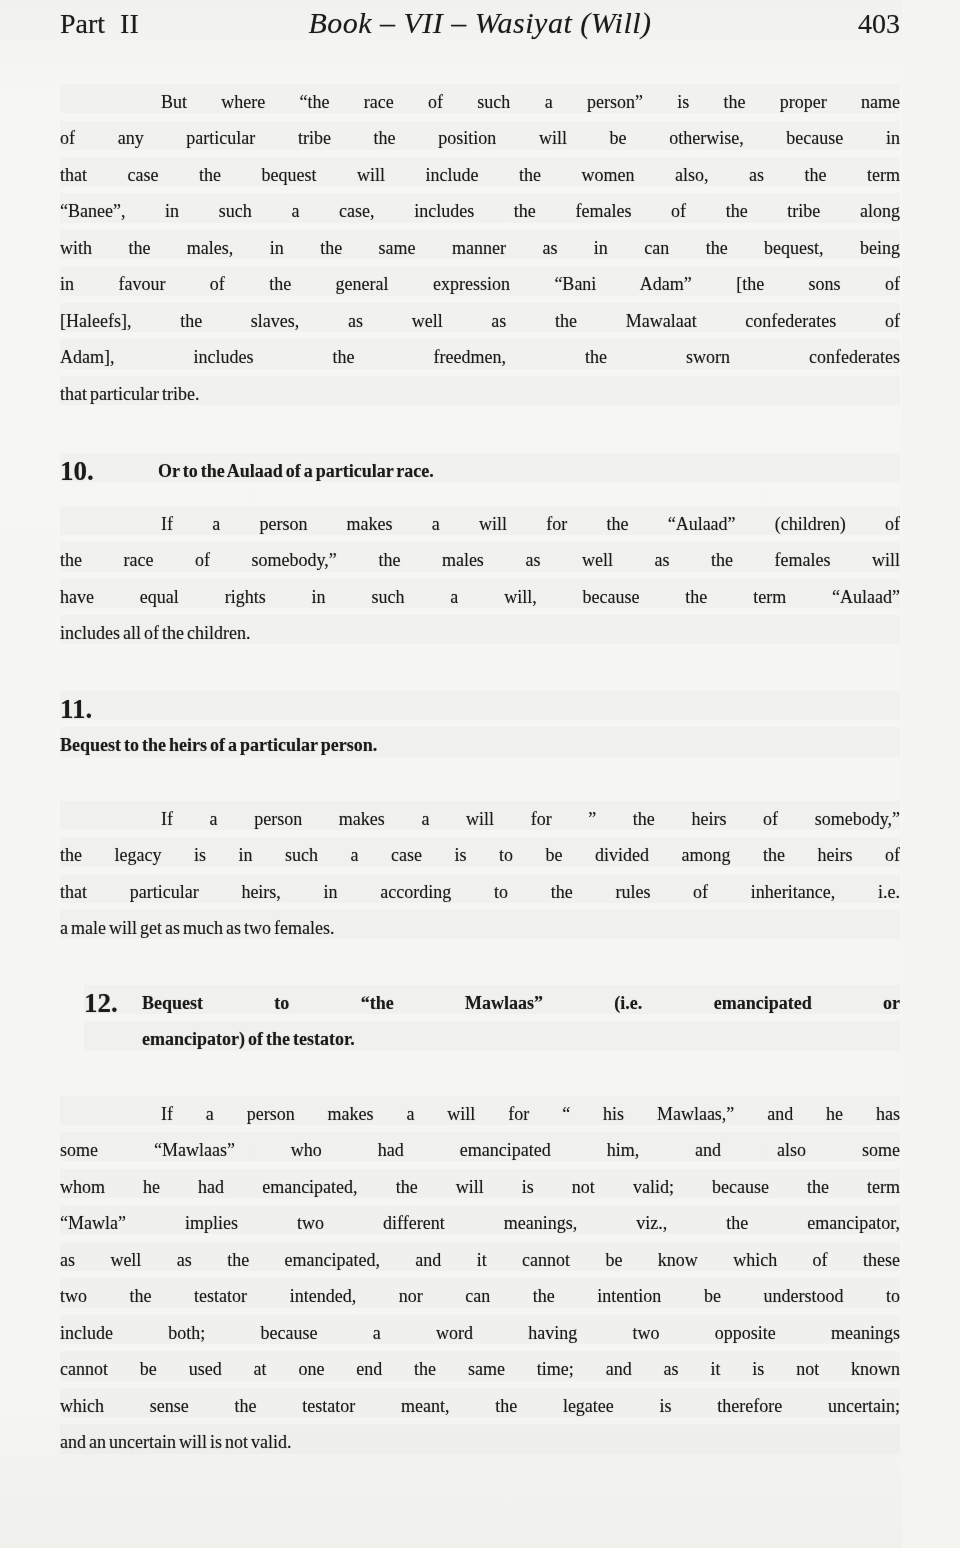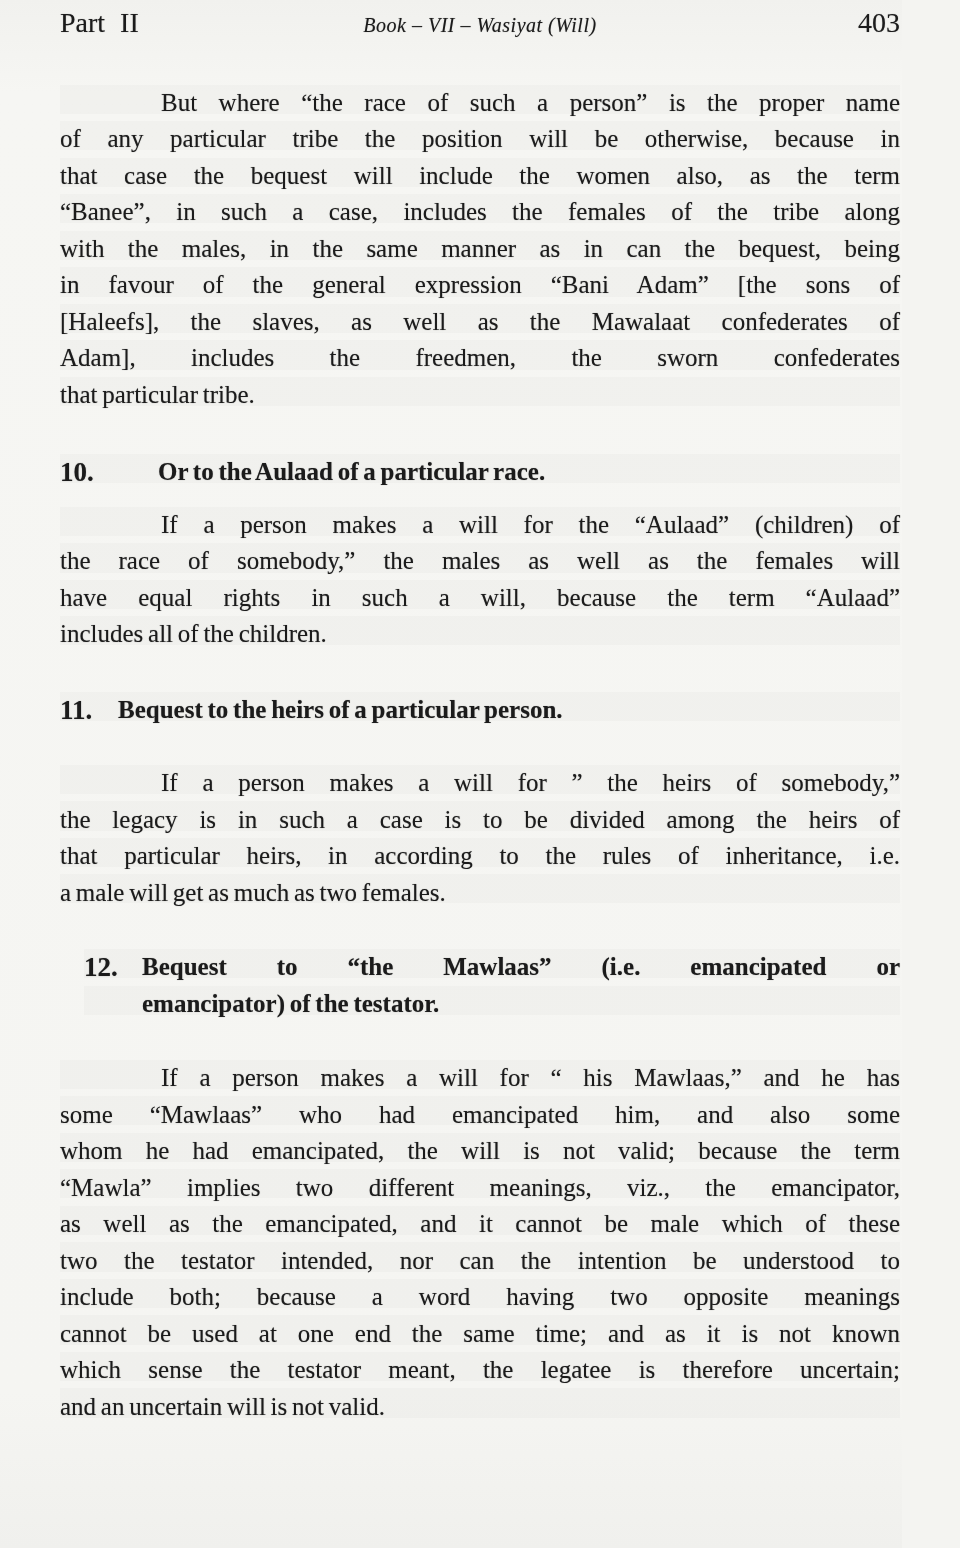--- a/index.html
+++ b/index.html
@@ -18,42 +18,42 @@
     padding:0 60px;
   }
   .content{width:840px;}
   .running-head{
     display:flex;align-items:baseline;
     margin-top:5px;
     font-size:28px;line-height:36.5px;
     text-shadow:0 0 1px rgba(25,25,25,.4);
   }
   .rh-left{width:190px;word-spacing:8px;}
-  .rh-center{flex:1;text-align:center;font-style:italic;font-size:20px;letter-spacing:.5px;}
+  .rh-center{flex:1;text-align:center;font-style:italic;font-size:30px;letter-spacing:.5px;}
   .rh-right{width:190px;text-align:right;}
-  .para,.htext{font-size:25px;}
+  .para,.htext{font-size:18px;}
   .line{
     line-height:36.5px;
     word-spacing:-1.5px;
     white-space:normal;
     text-shadow:0 0 1px rgba(25,25,25,.42);
   }
   .line.j{text-align:justify;text-align-last:justify;}
   .para.indent-first .line:first-child{text-indent:101px;}
   .para{margin:0;}
   .p1{margin-top:41px;}
   .heading{
     display:flex;
     font-weight:bold;
     font-size:27px;
     text-shadow:0 0 1px rgba(25,25,25,.5);
   }
   .h10{margin-top:41px;gap:40px;}
   .p2{margin-top:16px;}
-  .h11{margin-top:39px;}
+  .h11{margin-top:39px;flex-direction:column;}
   .p3{margin-top:37px;}
   .h12{margin-top:38px;margin-left:24px;}
   .p4{margin-top:38px;}
   .hnum{flex:none;width:58px;line-height:36.5px;}
   .htext{flex:1;}
   
   .para,.heading{background:repeating-linear-gradient(
       to bottom,
       rgba(130,130,125,0.045) 0px,
       rgba(130,130,125,0.045) 29px,
@@ -118,21 +118,21 @@
           <div class="line j">Bequest to “the Mawlaas” (i.e. emancipated or</div>
           <div class="line">emancipator) of the testator.</div>
         </div>
     </div>
 
     <div class="para indent-first p4">
         <div class="line j">If a person makes a will for “ his Mawlaas,” and he has</div>
         <div class="line j">some “Mawlaas” who had emancipated him, and also some</div>
         <div class="line j">whom he had emancipated, the will is not valid; because the term</div>
         <div class="line j">“Mawla” implies two different meanings, viz., the emancipator,</div>
-        <div class="line j">as well as the emancipated, and it cannot be male which of these</div>
+        <div class="line j">as well as the emancipated, and it cannot be know which of these</div>
         <div class="line j">two the testator intended, nor can the intention be understood to</div>
         <div class="line j">include both; because a word having two opposite meanings</div>
         <div class="line j">cannot be used at one end the same time; and as it is not known</div>
         <div class="line j">which sense the testator meant, the legatee is therefore uncertain;</div>
         <div class="line">and an uncertain will is not valid.</div>
       </div>
 
   </div>
 </div>
 

